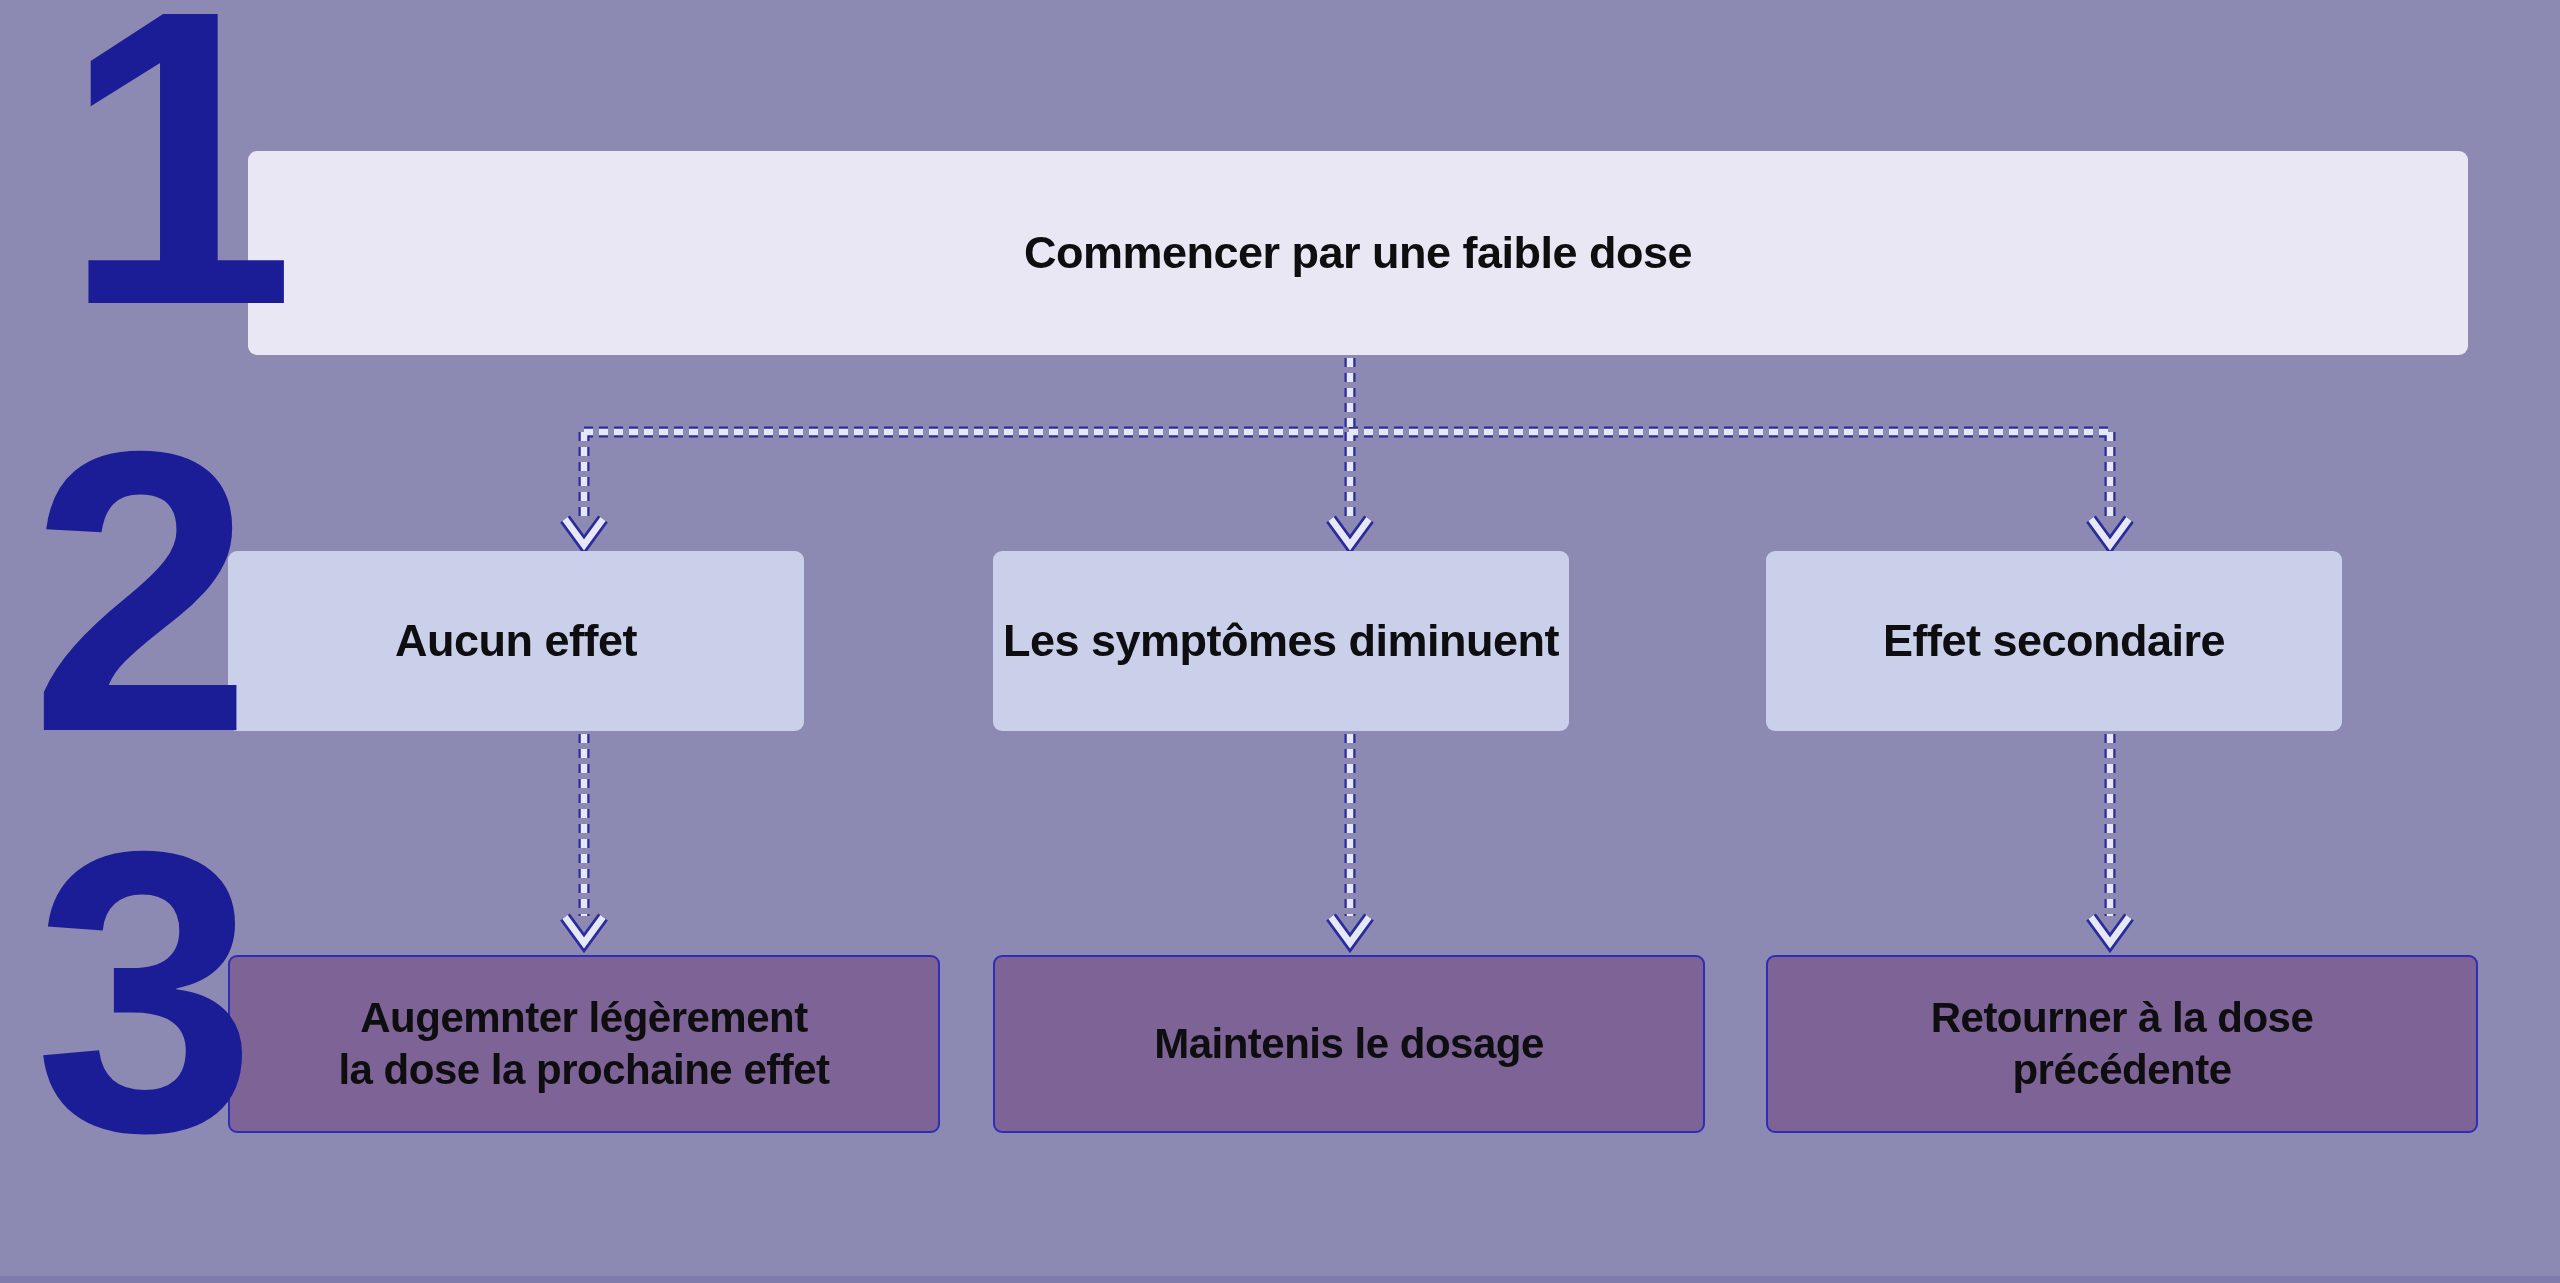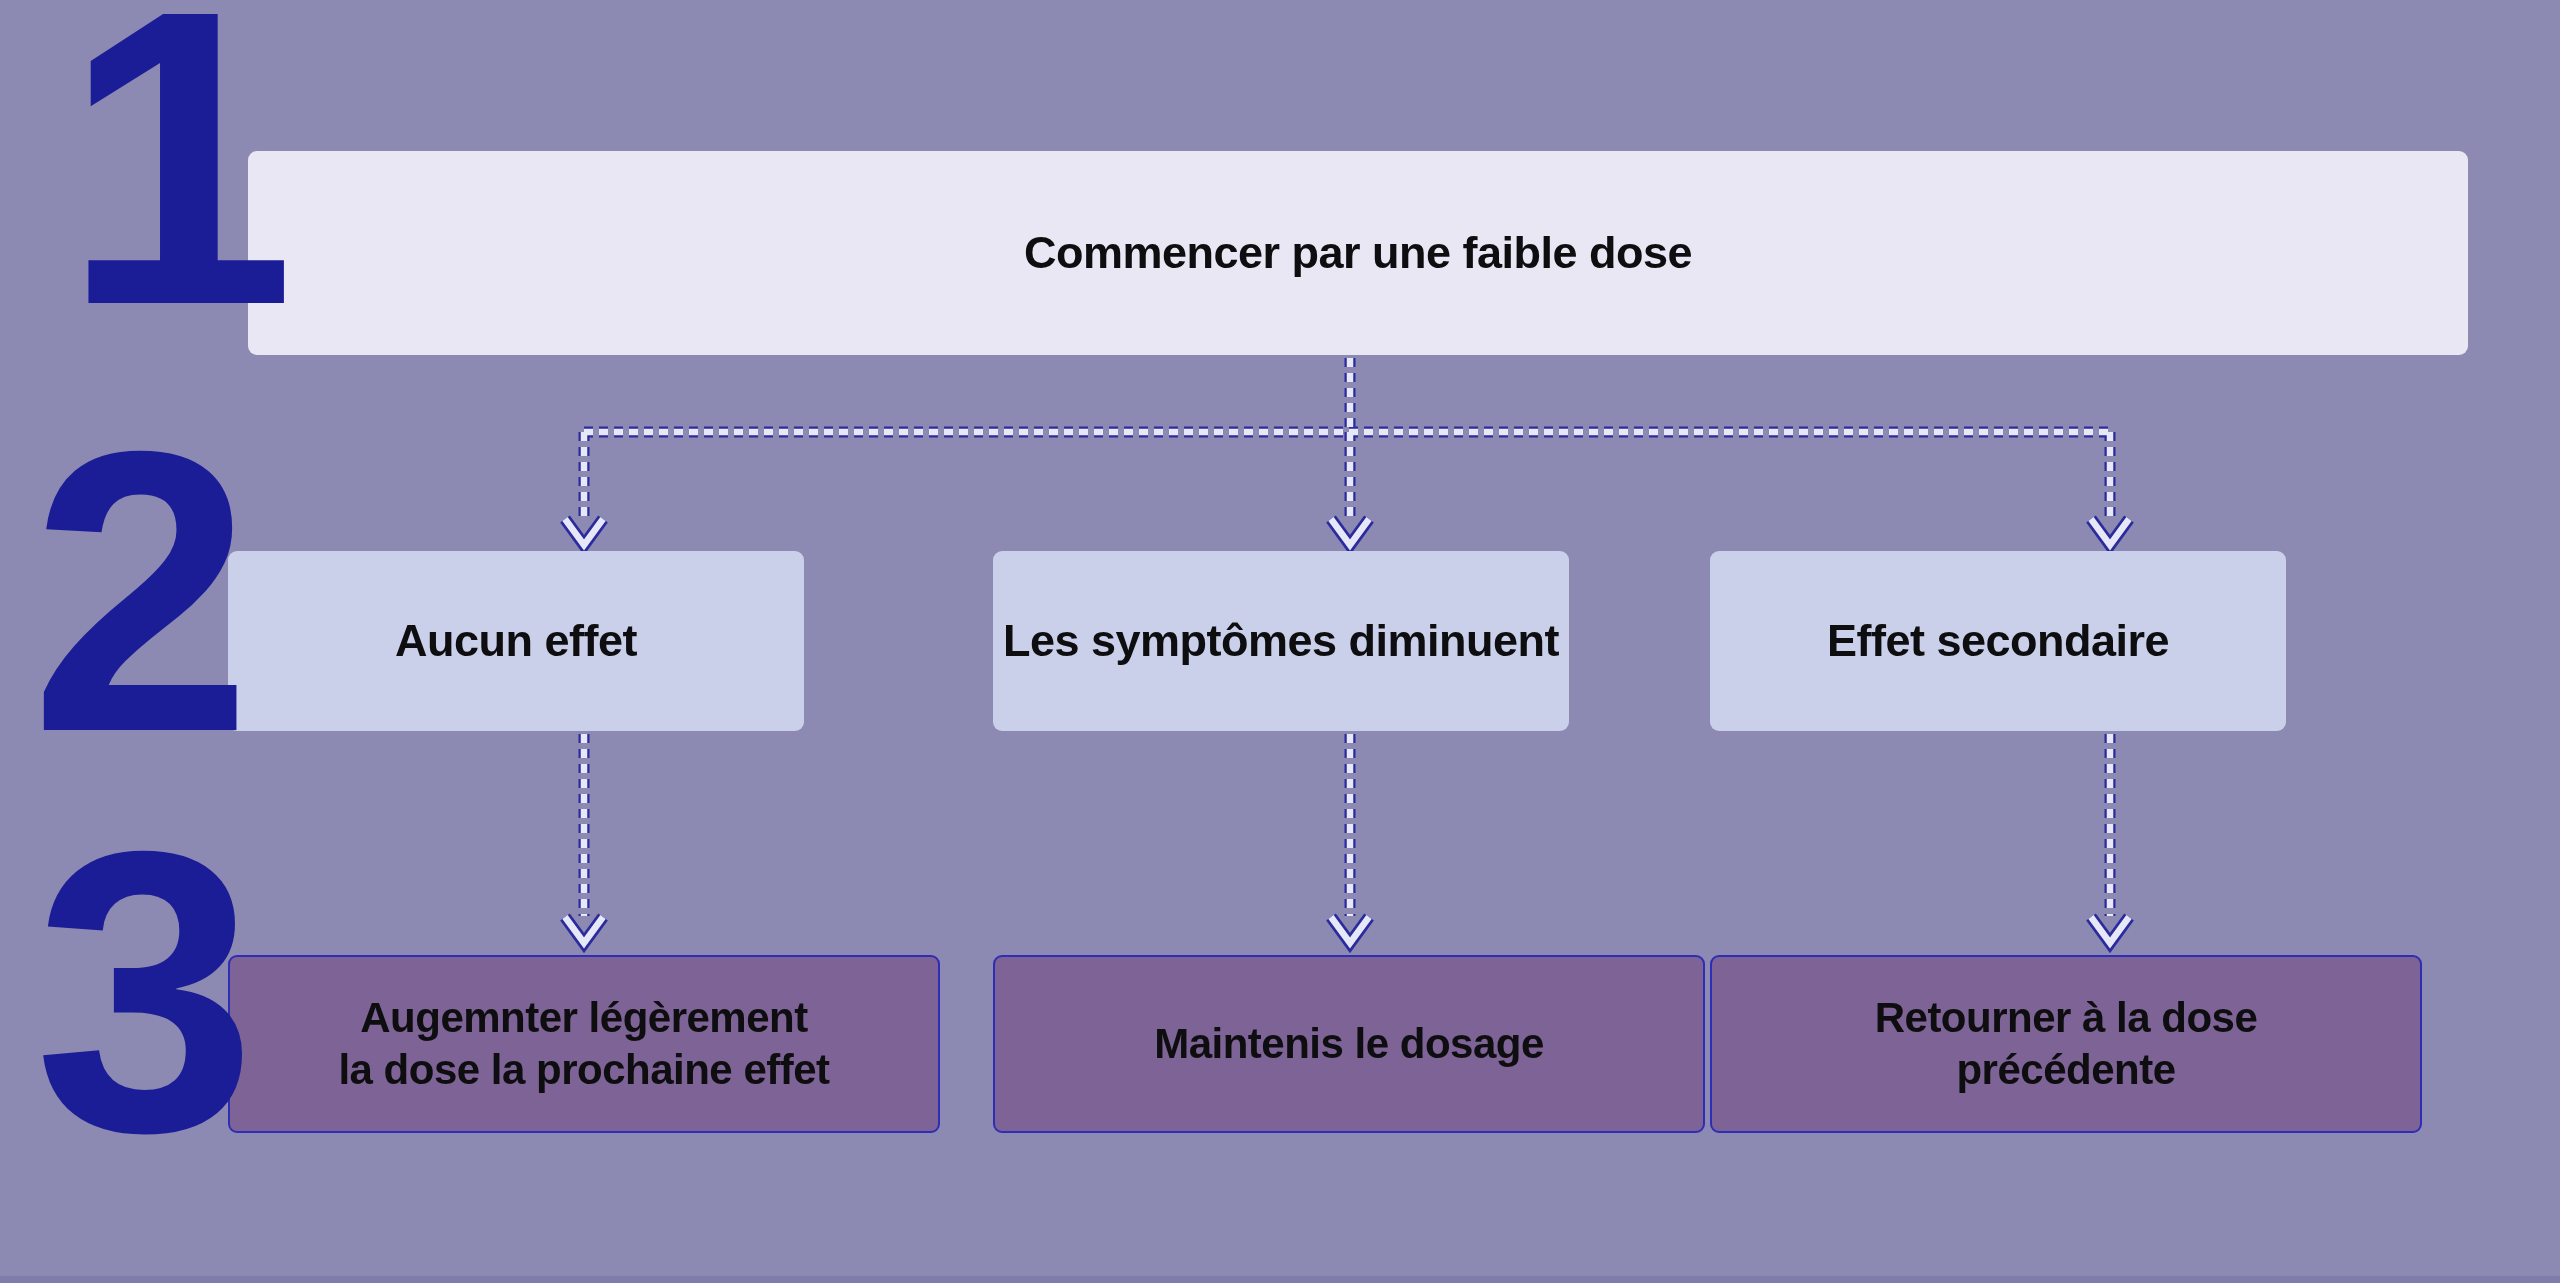--- a/index.html
+++ b/index.html
@@ -52,21 +52,21 @@
     font-size: 45px;
   }
   .row3 { top: 955px; height: 178px; width: 712px;
     background: var(--row3-fill, #7e6396);
     border: 2px solid var(--row3-border, #2d2db5);
     font-size: 42px;
     line-height: 1.25;
   }
   .col-1 { left: 228px; }
   .col-2 { left: 993px; text-align: center; }
-  .col-3 { left: 1710px; justify-content: center; }
+  .col-3 { left: 1766px; justify-content: center; }
   
   .row3 { box-sizing: border-box; }
 
   .connectors {
     position: absolute;
     left: 0; top: 0;
     z-index: 1;
   }
   .arrow-under {
     stroke: var(--arrow-dark, #2b2b9e);

